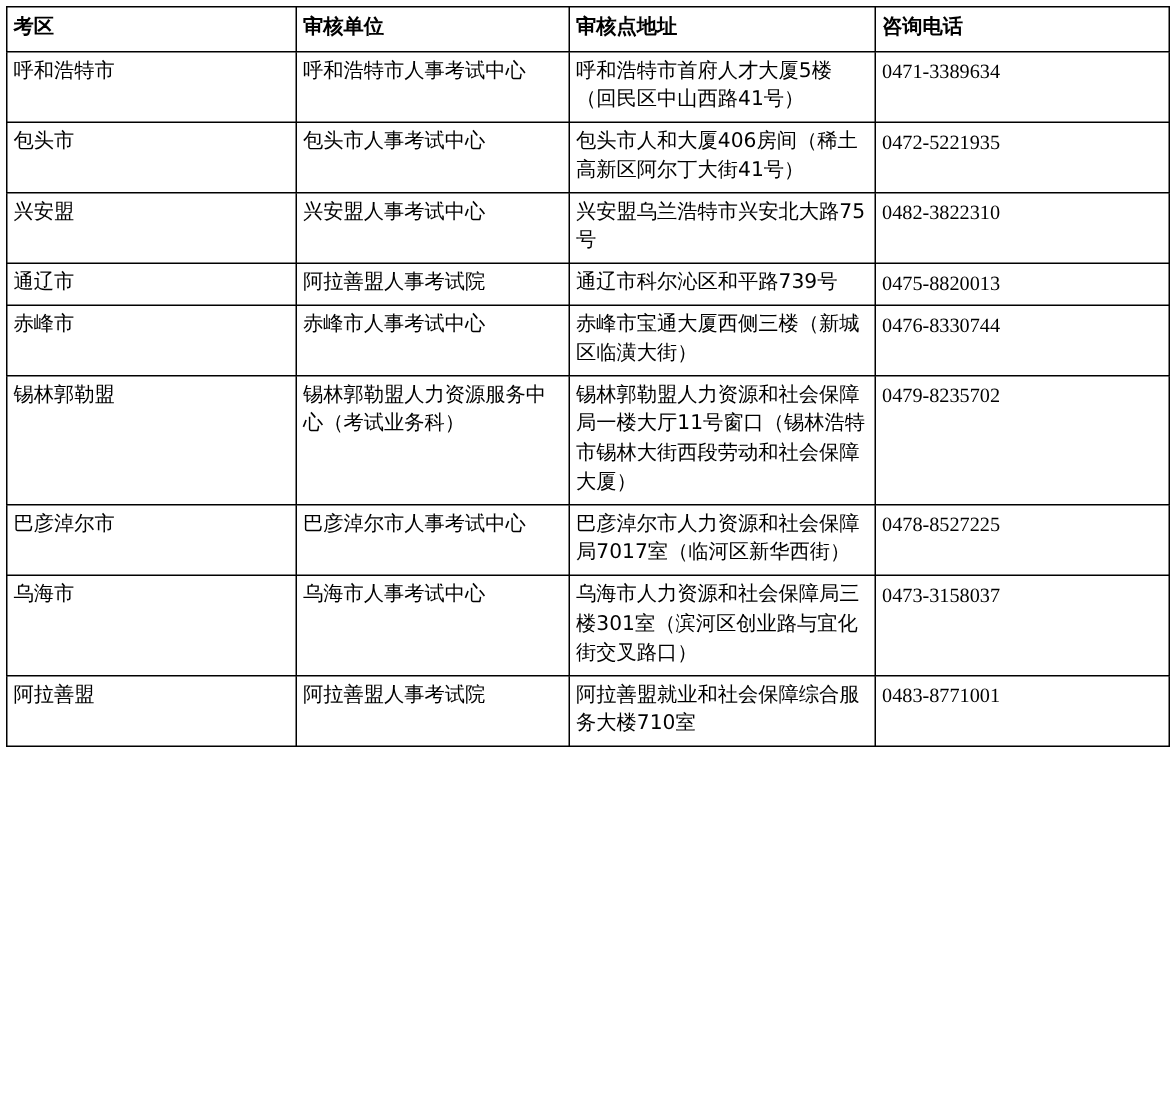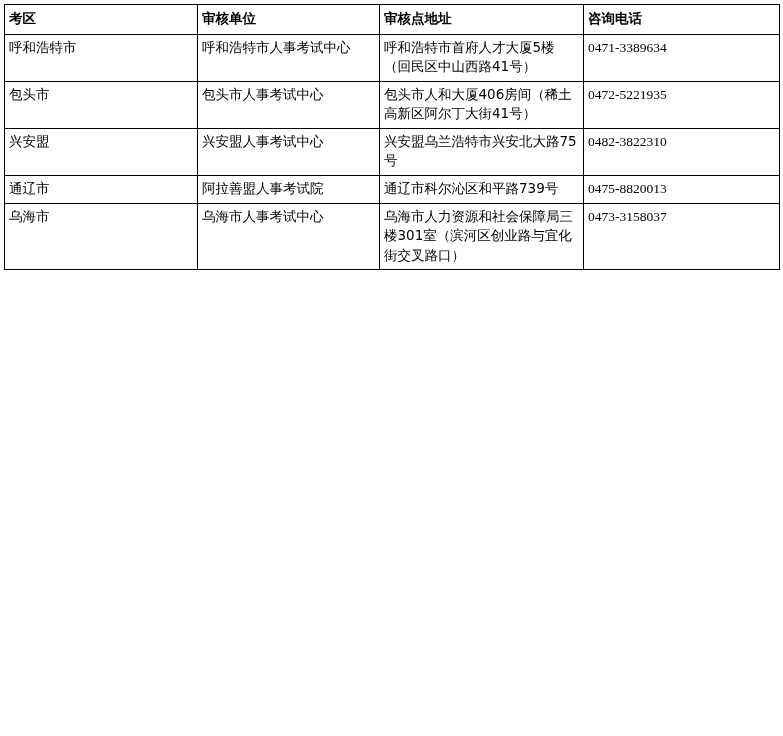--- a/index.html
+++ b/index.html
@@ -90,20 +90,44 @@
         <td>兴安盟乌兰浩特市兴安北大路75号</td>
         <td class="col-phone">0482-3822310</td>
       </tr>
       <tr>
         <td class="col-region">通辽市</td>
         <td>阿拉善盟人事考试院</td>
         <td>通辽市科尔沁区和平路739号</td>
         <td class="col-phone">0475-8820013</td>
       </tr>
       <tr>
+        <td class="col-region">赤峰市</td>
+        <td>赤峰市人事考试中心</td>
+        <td>赤峰市宝通大厦西侧三楼（新城区临潢大街）</td>
+        <td class="col-phone">0476-8330744</td>
+      </tr>
+      <tr>
+        <td class="col-region">锡林郭勒盟</td>
+        <td>锡林郭勒盟人力资源服务中心（考试业务科）</td>
+        <td>锡林郭勒盟人力资源和社会保障局一楼大厅11号窗口（锡林浩特市锡林大街西段劳动和社会保障大厦）</td>
+        <td class="col-phone">0479-8235702</td>
+      </tr>
+      <tr>
+        <td class="col-region">巴彦淖尔市</td>
+        <td>巴彦淖尔市人事考试中心</td>
+        <td>巴彦淖尔市人力资源和社会保障局7017室（临河区新华西街）</td>
+        <td class="col-phone">0478-8527225</td>
+      </tr>
+      <tr>
         <td class="col-region">乌海市</td>
         <td>乌海市人事考试中心</td>
         <td>乌海市人力资源和社会保障局三楼301室（滨河区创业路与宜化街交叉路口）</td>
         <td class="col-phone">0473-3158037</td>
+      </tr>
+      <tr>
+        <td class="col-region">阿拉善盟</td>
+        <td>阿拉善盟人事考试院</td>
+        <td>阿拉善盟就业和社会保障综合服务大楼710室</td>
+        <td class="col-phone">0483-8771001</td>
       </tr>
     </tbody>
   </table>
 </div>
 
 </body></html>

